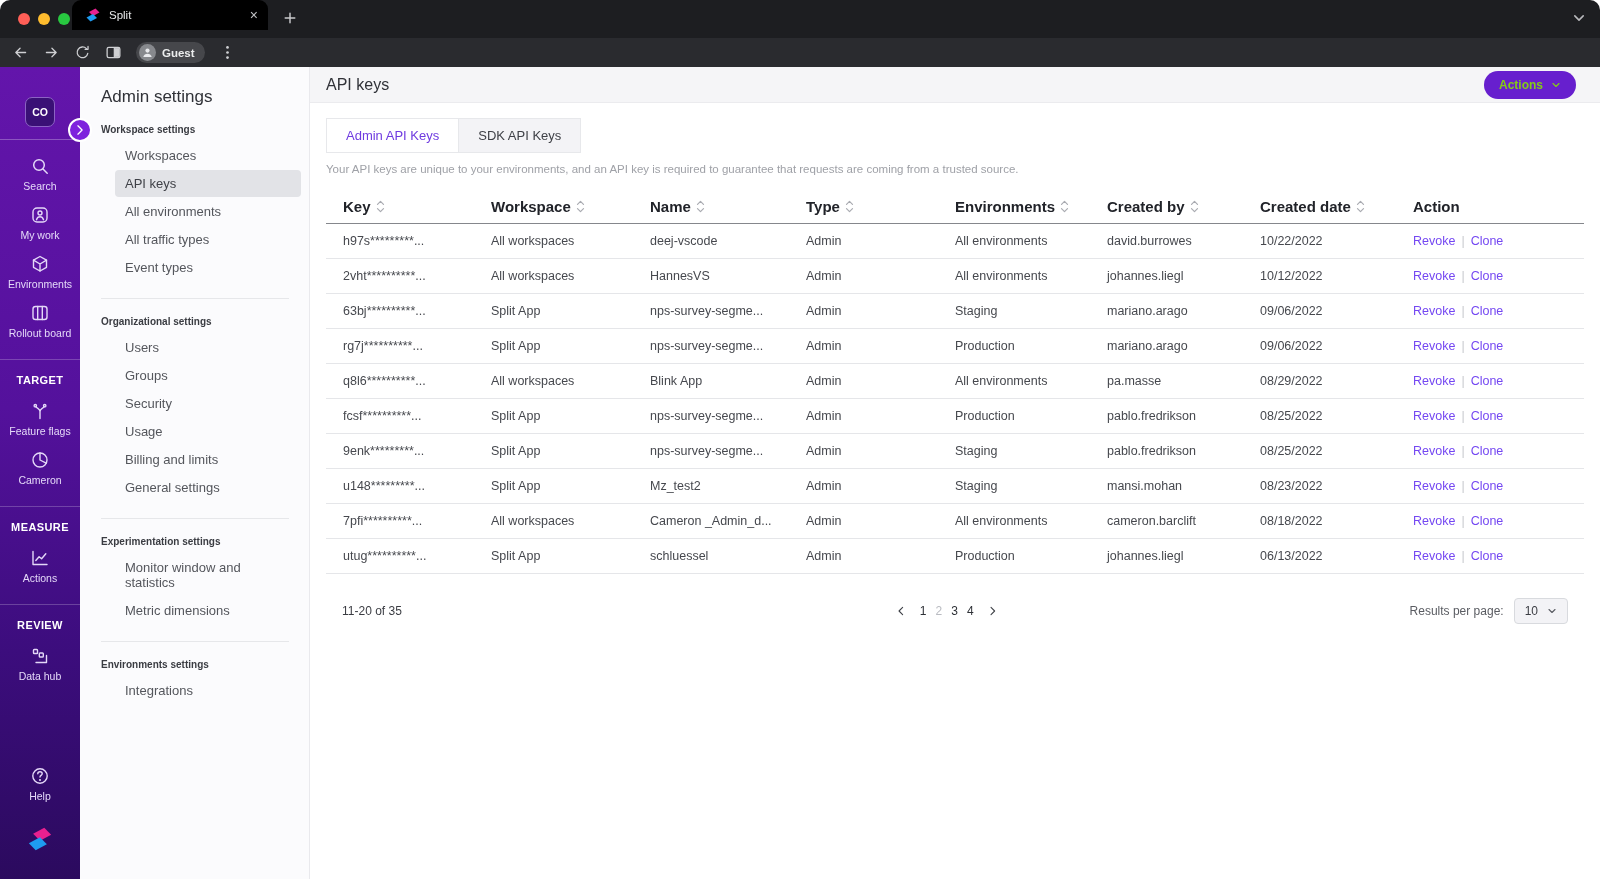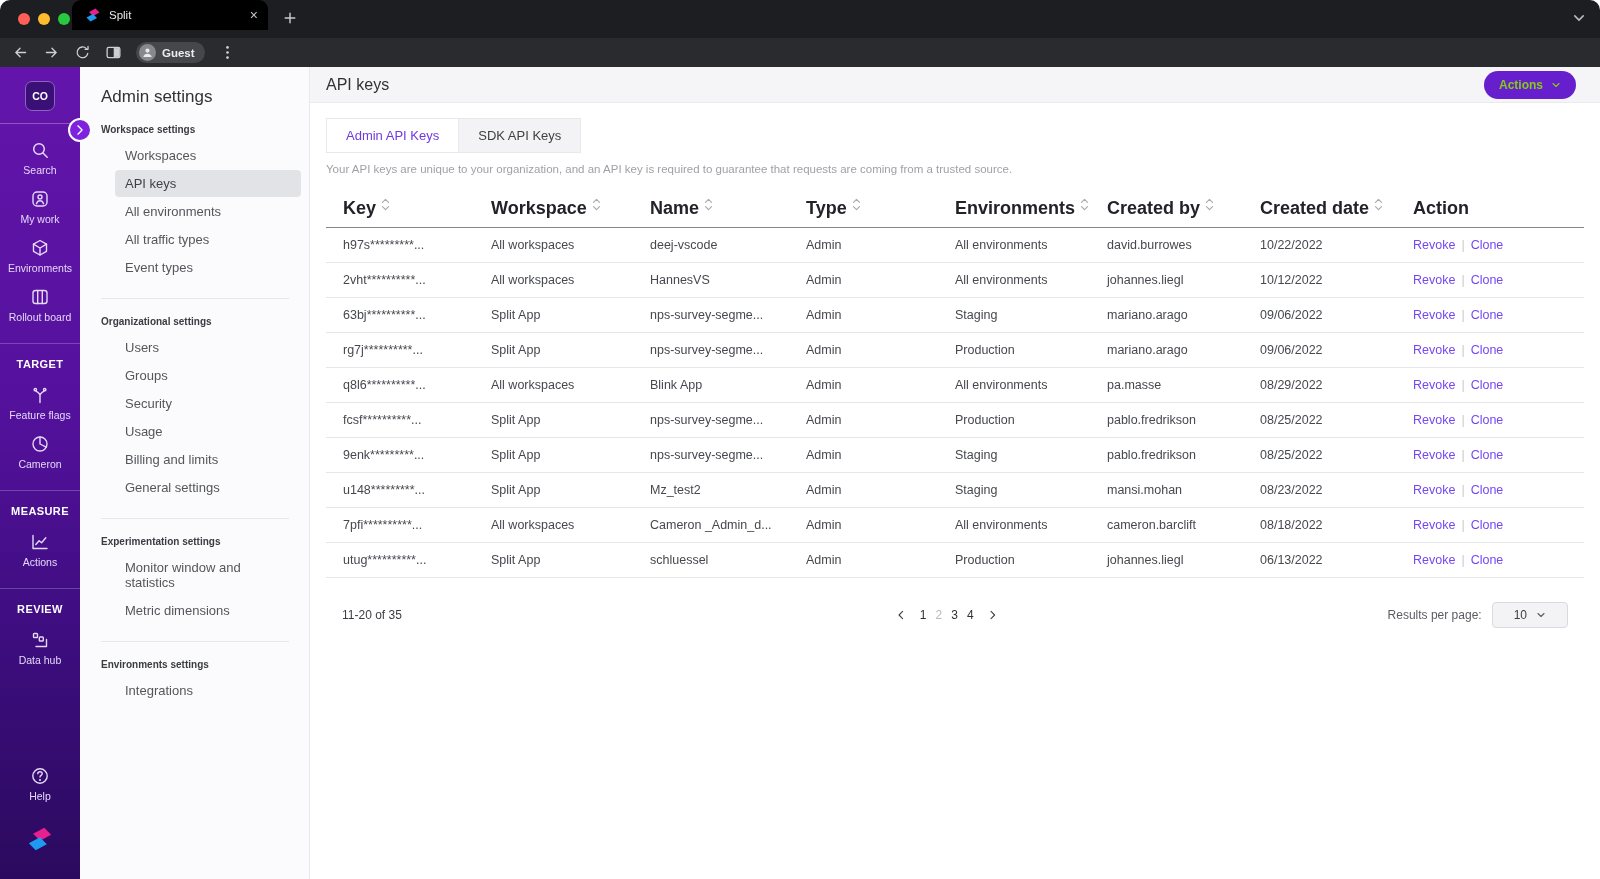--- a/index.html
+++ b/index.html
@@ -28,21 +28,21 @@
   .url .path { color:#9b9da1; font-weight:normal; }
   .guest-pill { display:flex; align-items:center; gap:6px; background:#46474b; border-radius:12px; padding:2px 10px 2px 3px; cursor:pointer; }
   .guest-avatar { width:17px; height:17px; border-radius:50%; background:#87898d; color:#e8e9ec; padding:2px; }
   .guest-label { color:#eceded; font-size:11.5px; font-weight:bold; }
 
   
   .app { display:flex; height:812px; }
 
   
   .sidebar { width:80px; flex:0 0 80px; background:linear-gradient(180deg,#6315ab 0%, #54119c 42%, #3c0d7d 72%, #2b0a5e 100%); display:flex; flex-direction:column; align-items:center; position:relative; z-index:5; }
-  .org-badge { margin-top:14px; width:30px; height:30px; border-radius:7px; background:#3a1076; border:1px solid #8c63c4; color:#fff; font-size:10.5px; font-weight:bold; display:flex; align-items:center; justify-content:center; cursor:pointer; }
+  .org-badge { margin-top:30px; width:30px; height:30px; border-radius:7px; background:#3a1076; border:1px solid #8c63c4; color:#fff; font-size:10.5px; font-weight:bold; display:flex; align-items:center; justify-content:center; cursor:pointer; }
   .sb-top-divider { width:100%; border-top:1px solid rgba(255,255,255,.28); margin-top:12px; }
   .expand-btn { position:absolute; top:51px; right:-12px; width:24px; height:24px; border-radius:50%; background:#7e22dd; border:2.5px solid #fff; color:#fff; padding:3px; cursor:pointer; }
   .sb-nav { margin-top:16px; width:100%; display:flex; flex-direction:column; align-items:center; }
   .sb-item { display:flex; flex-direction:column; align-items:center; gap:4px; margin-bottom:13px; color:#e4d8f8; cursor:pointer; width:100%; }
   .sb-icon { width:20px; height:20px; }
   .sb-label { font-size:10.5px; }
   .sb-divider { width:100%; border-top:1px solid rgba(255,255,255,.22); margin:7px 0 14px; }
   .sb-header { color:#fff; font-size:11px; font-weight:bold; letter-spacing:.4px; margin-bottom:15px; }
   .sb-footer { margin-top:auto; display:flex; flex-direction:column; align-items:center; padding-bottom:28px; width:100%; }
   .split-logo-btm { width:24px; height:24px; margin-top:12px; }
@@ -64,35 +64,35 @@
 
   .tabs { display:flex; margin:15px 0 0 16px; }
   .tab-item { font-size:13px; padding:9px 19px; border:1px solid #e7e8eb; background:#f3f3f6; color:#3f4147; cursor:pointer; }
   .tab-item + .tab-item { margin-left:-1px; }
   .tab-item.active { background:#fff; color:#6f3be0; }
   .desc { margin:10px 16px 0; font-size:11.5px; color:#9fa1a7; }
 
   .table { margin:14px 16px 0; }
   .t-head, .t-row { display:grid; grid-template-columns:165px 159px 156px 149px 152px 153px 153px 1fr; align-items:center; }
   .t-head { border-bottom:1px solid #85878c; padding:9px 0 8px; }
-  .t-head .cell { font-size:18px; font-weight:bold; color:#212329; display:flex; align-items:flex-start; gap:5px; }
+  .t-head .cell { font-size:15px; font-weight:bold; color:#212329; display:flex; align-items:center; gap:5px; }
   .t-row { border-bottom:1px solid #e5e6e9; padding:10px 0; font-size:12.5px; color:#46484e; }
   .cell:first-child { padding-left:17px; }
   .sort { width:9px; height:13px; }
   .link { color:#7447f2; cursor:pointer; }
   .pipe { color:#c8cacf; margin:0 6px; }
 
   .table-footer { display:flex; align-items:center; margin:24px 16px 0; position:relative; font-size:12px; }
   .range { color:#3b3d43; flex:1; }
   .pager { display:flex; align-items:center; gap:13px; position:absolute; left:50%; transform:translateX(-58%); }
   .pg-chevron { width:12px; height:12px; color:#3f4248; cursor:pointer; }
   .page-num { color:#2e3137; cursor:pointer; }
   .page-num.current { color:#b9bbc1; cursor:default; }
   .rpp { flex:1; display:flex; justify-content:flex-end; align-items:center; gap:10px; color:#5a5c62; }
-  .rpp-select { display:inline-flex; align-items:center; gap:9px; background:#f3f3f6; border:1px solid #d8dade; border-radius:4px; padding:5px 21px; color:#3c3e44; cursor:pointer; font-size:12px; }
+  .rpp-select { display:inline-flex; align-items:center; gap:9px; background:#f3f3f6; border:1px solid #d8dade; border-radius:4px; padding:5px 10px; color:#3c3e44; cursor:pointer; font-size:12px; }
   .rpp-select .icon { width:10px; height:10px; color:#5a5c62; }
 </style>
 </head>
 <body>
 
 <div class="tabstrip">
   <div class="traffic">
     <span class="tl red"></span>
     <span class="tl yellow"></span>
     <span class="tl green"></span>
@@ -313,21 +313,21 @@
             </svg>
           </span>
       </button>
     </div>
 
     <div class="tabs">
       <div class="tab-item active">Admin API Keys</div>
       <div class="tab-item">SDK API Keys</div>
     </div>
 
-    <p class="desc">Your API keys are unique to your organization, and an API key is required to guarantee that requests are coming from a trusted source.</p>
+    <p class="desc">Your API keys are unique to your environments, and an API key is required to guarantee that requests are coming from a trusted source.</p>
 
     <div class="table">
       <div class="t-head" id="t-head">
           <div class="cell">
             <span>Key</span>
             <span class="sort icon">
               <svg viewBox="0 0 9 13" fill="none" stroke="#a9abb1" stroke-width="1.2" stroke-linecap="round" stroke-linejoin="round">
                 <path d="M1.5 4.3L4.5 1.3l3 3"></path>
                 <path d="M1.5 8.7l3 3 3-3"></path>
               </svg>

